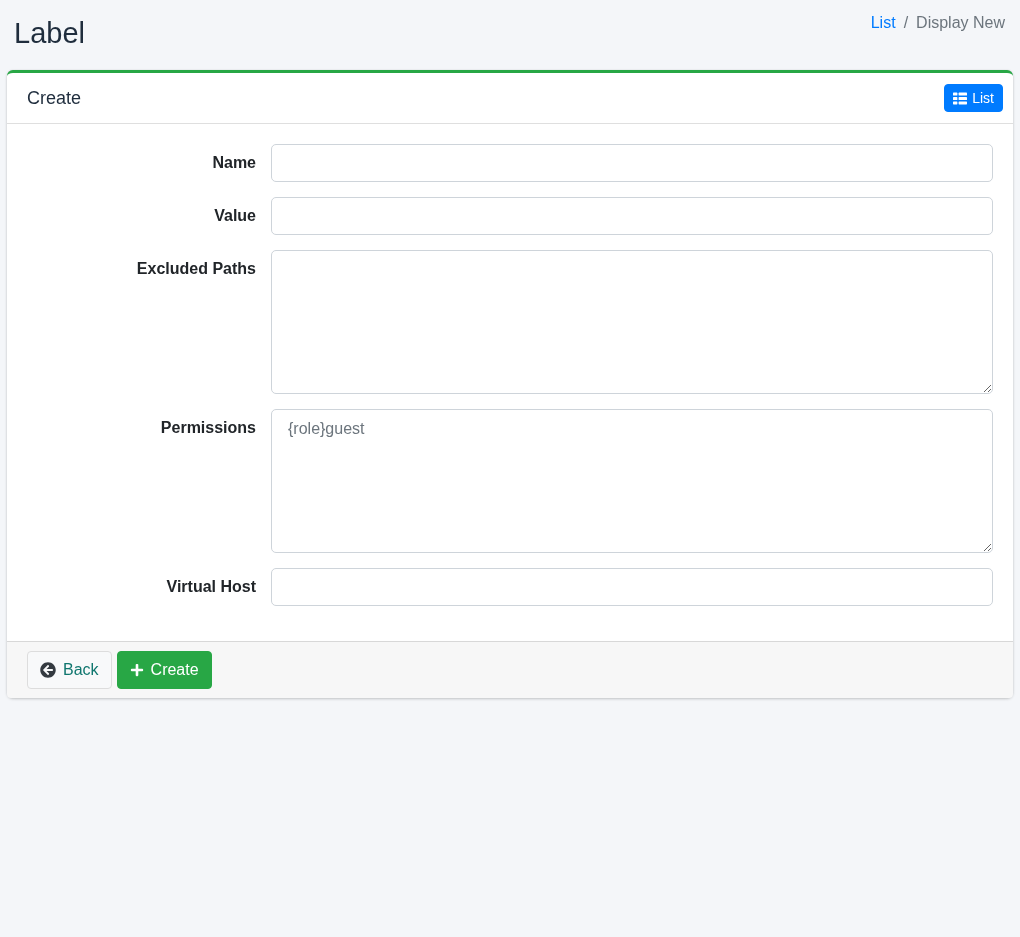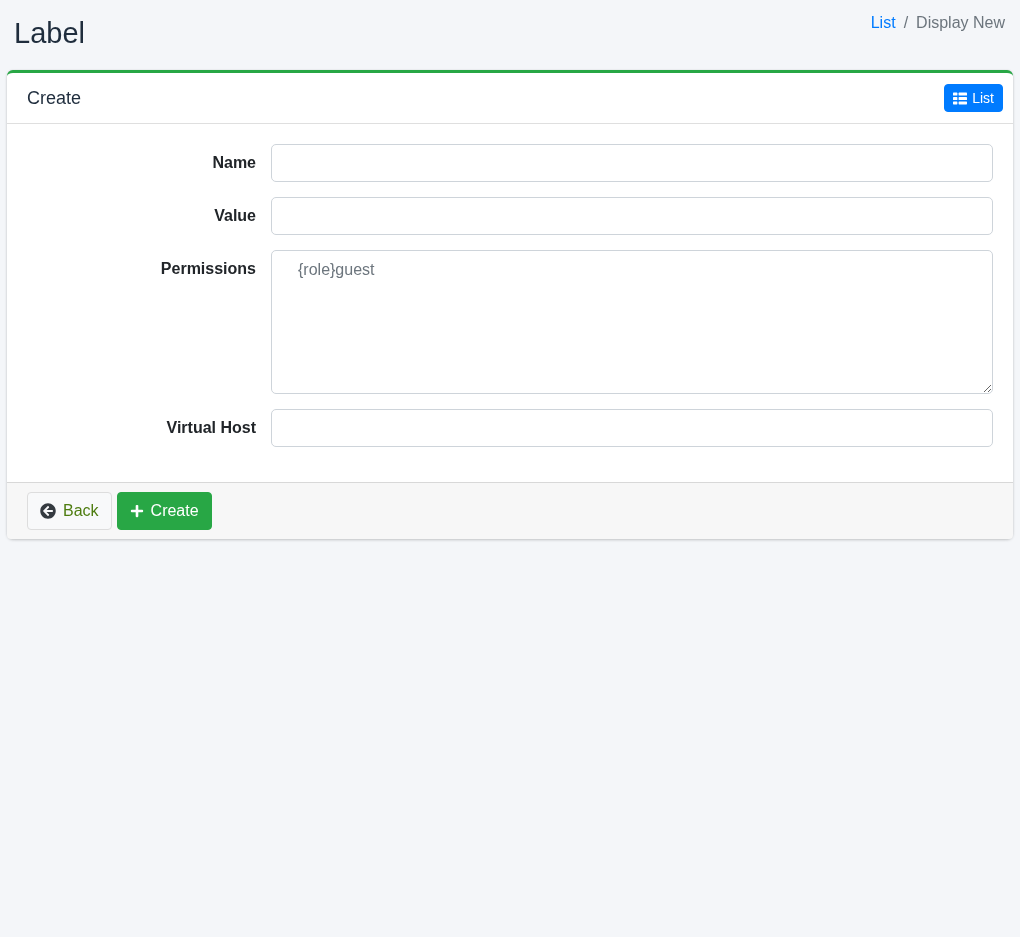--- a/index.html
+++ b/index.html
@@ -45,21 +45,21 @@
   
   .card-body { padding: 20px; }
   .form-group { display: flex; margin-bottom: 15px; }
   .col-label {
     flex: 0 0 229px; margin-right: 15px; text-align: right;
     font-weight: 700; padding-top: 8px; line-height: 1.4; color: #212529;
   }
   .col-control { flex: 1; min-width: 0; }
   .form-control {
     display: block; width: 100%; height: 38px;
-    padding: 7px 26px; font-size: 16px; line-height: 1.5;
+    padding: 7px 16px; font-size: 16px; line-height: 1.5;
     color: #495057; background: #fff;
     border: 1px solid #ced4da; border-radius: 5px;
     font-family: inherit; outline: none;
   }
   textarea.form-control { height: 144px; resize: vertical; }
   .form-control::placeholder { color: #6c757d; opacity: 1; }
 
   .number-wrap { position: relative; width: 220px; }
   .number-wrap input {
     padding-right: 34px;
@@ -81,21 +81,21 @@
     background: #f7f7f7;
     border-top: 1px solid rgba(0,0,0,.125);
     border-radius: 0 0 4px 4px;
   }
   .btn {
     display: inline-flex; align-items: center; gap: 7px;
     padding: 6px 12px; font-size: 16px; line-height: 1.5;
     border-radius: 4px; font-family: inherit; cursor: pointer;
   }
   .btn svg { display: block; }
-  .btn-default { background: #f8f9fa; border: 1px solid #ddd; color: #4d7c0f; }
+  .btn-default { background: #f8f9fa; border: 1px solid #ddd; color: #0f766e; }
   .btn-success { background: #28a745; border: 1px solid #28a745; color: #fff; }
 </style>
 </head>
 <body>
 
 <div>
 
   <div class="content-header">
     <h1 class="page-title">Label</h1>
     <div class="breadcrumb">
@@ -134,20 +134,26 @@
       </div>
 
       <div class="form-group">
         <label class="col-label">Value</label>
         <div class="col-control">
           <input class="form-control" type="text" placeholder="" style="">
         </div>
       </div>
 
 
+      <div class="form-group">
+        <label class="col-label">Excluded Paths</label>
+        <div class="col-control">
+          <textarea class="form-control" placeholder="" style=""></textarea>
+        </div>
+      </div>
 
       <div class="form-group">
         <label class="col-label">Permissions</label>
         <div class="col-control">
           <textarea class="form-control" placeholder="{role}guest" style=""></textarea>
         </div>
       </div>
 
       <div class="form-group">
         <label class="col-label">Virtual Host</label>

